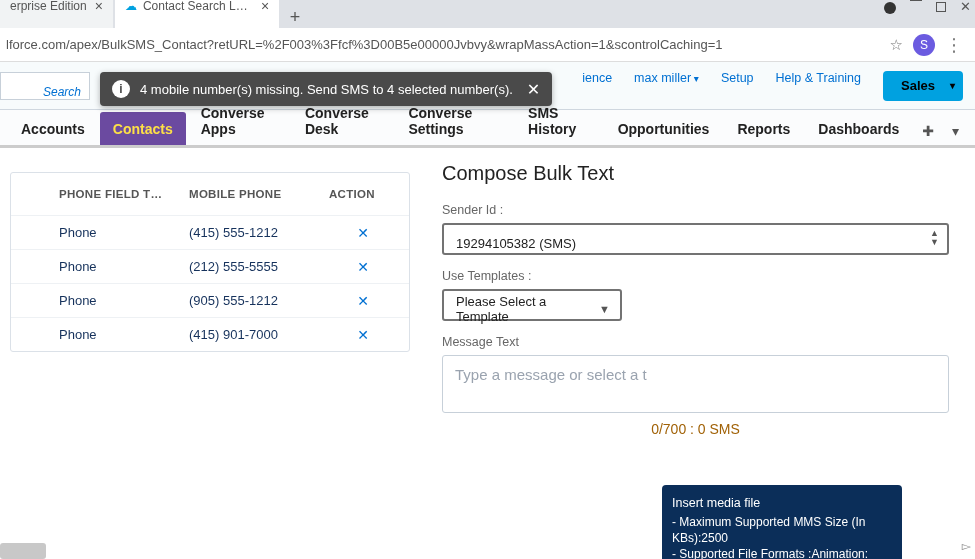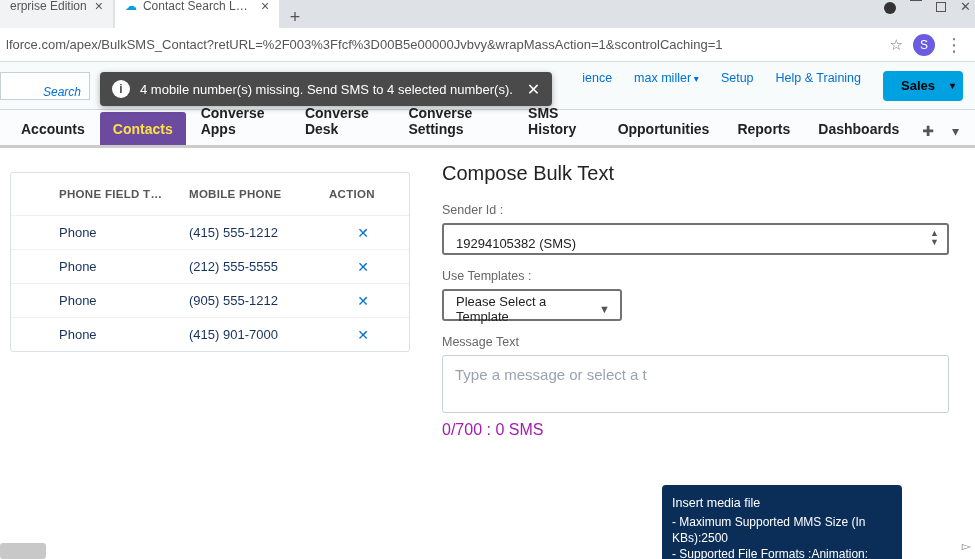--- a/index.html
+++ b/index.html
@@ -56,21 +56,21 @@
   .gridrow { height: 34px; border-top: 1px solid #eef1f4; font-size: 13px; color: #16325c; }
   .gridrow > div { padding: 0 6px; }
   .act-x { color:#0070d2; text-align:center; font-size:14px;}
 
   .sect-title { font-size: 20px; color: #222; margin-bottom: 18px; }
   .fldlabel { font-size: 12.5px; color: #666; margin: 4px 0 6px; }
   .selectish { border: 2px solid #737373; border-radius: 3px; height: 32px; display: flex; align-items: center; padding: 8px 26px 0 12px; font-size: 13px; color: #222; position: relative; background:#fff; margin-bottom: 14px;}
   .selectish .spin { position:absolute; right:8px; top:4px; font-size:9px; line-height:9px; color:#555; display:flex; flex-direction:column;}
   .selectish .ddarr { position:absolute; right:10px; color:#555; font-size:11px;}
   .msgbox { border:1px solid #c7d0d9; border-radius:3px; background:#fff; height:58px; padding:10px 12px; color:#9aa3af; font-size:15px; margin-bottom:4px;}
-  .counter { font-size:16px; color:#a21caf; margin-top:8px;}
+  .counter { font-size:14px; color:#a16207; margin-top:8px;text-align:center;}
 
   
   .popover { position: absolute; left: 662px; top: 337px; width: 240px; background: #0b2e59; color: #fff; border-radius: 4px; padding: 10px 10px 12px; font-size: 12px; line-height: 1.35; z-index: 40;}
   .popover::after { content:""; position:absolute; bottom:-10px; right:22px; border:6px solid transparent; border-top-color:#0b2e59;}
   .pop-title { font-weight:500; margin-bottom:2px; font-size:12.5px;}
 
   .scrollhndl { position:absolute; left:0; bottom:0; height:16px; width:46px; background:#c8c8c8; border-radius:3px;}
   .scrollr { position:absolute; right:0; bottom:6px; color:#888; font-size:12px; padding:0 4px;}
 </style>
 </head>

